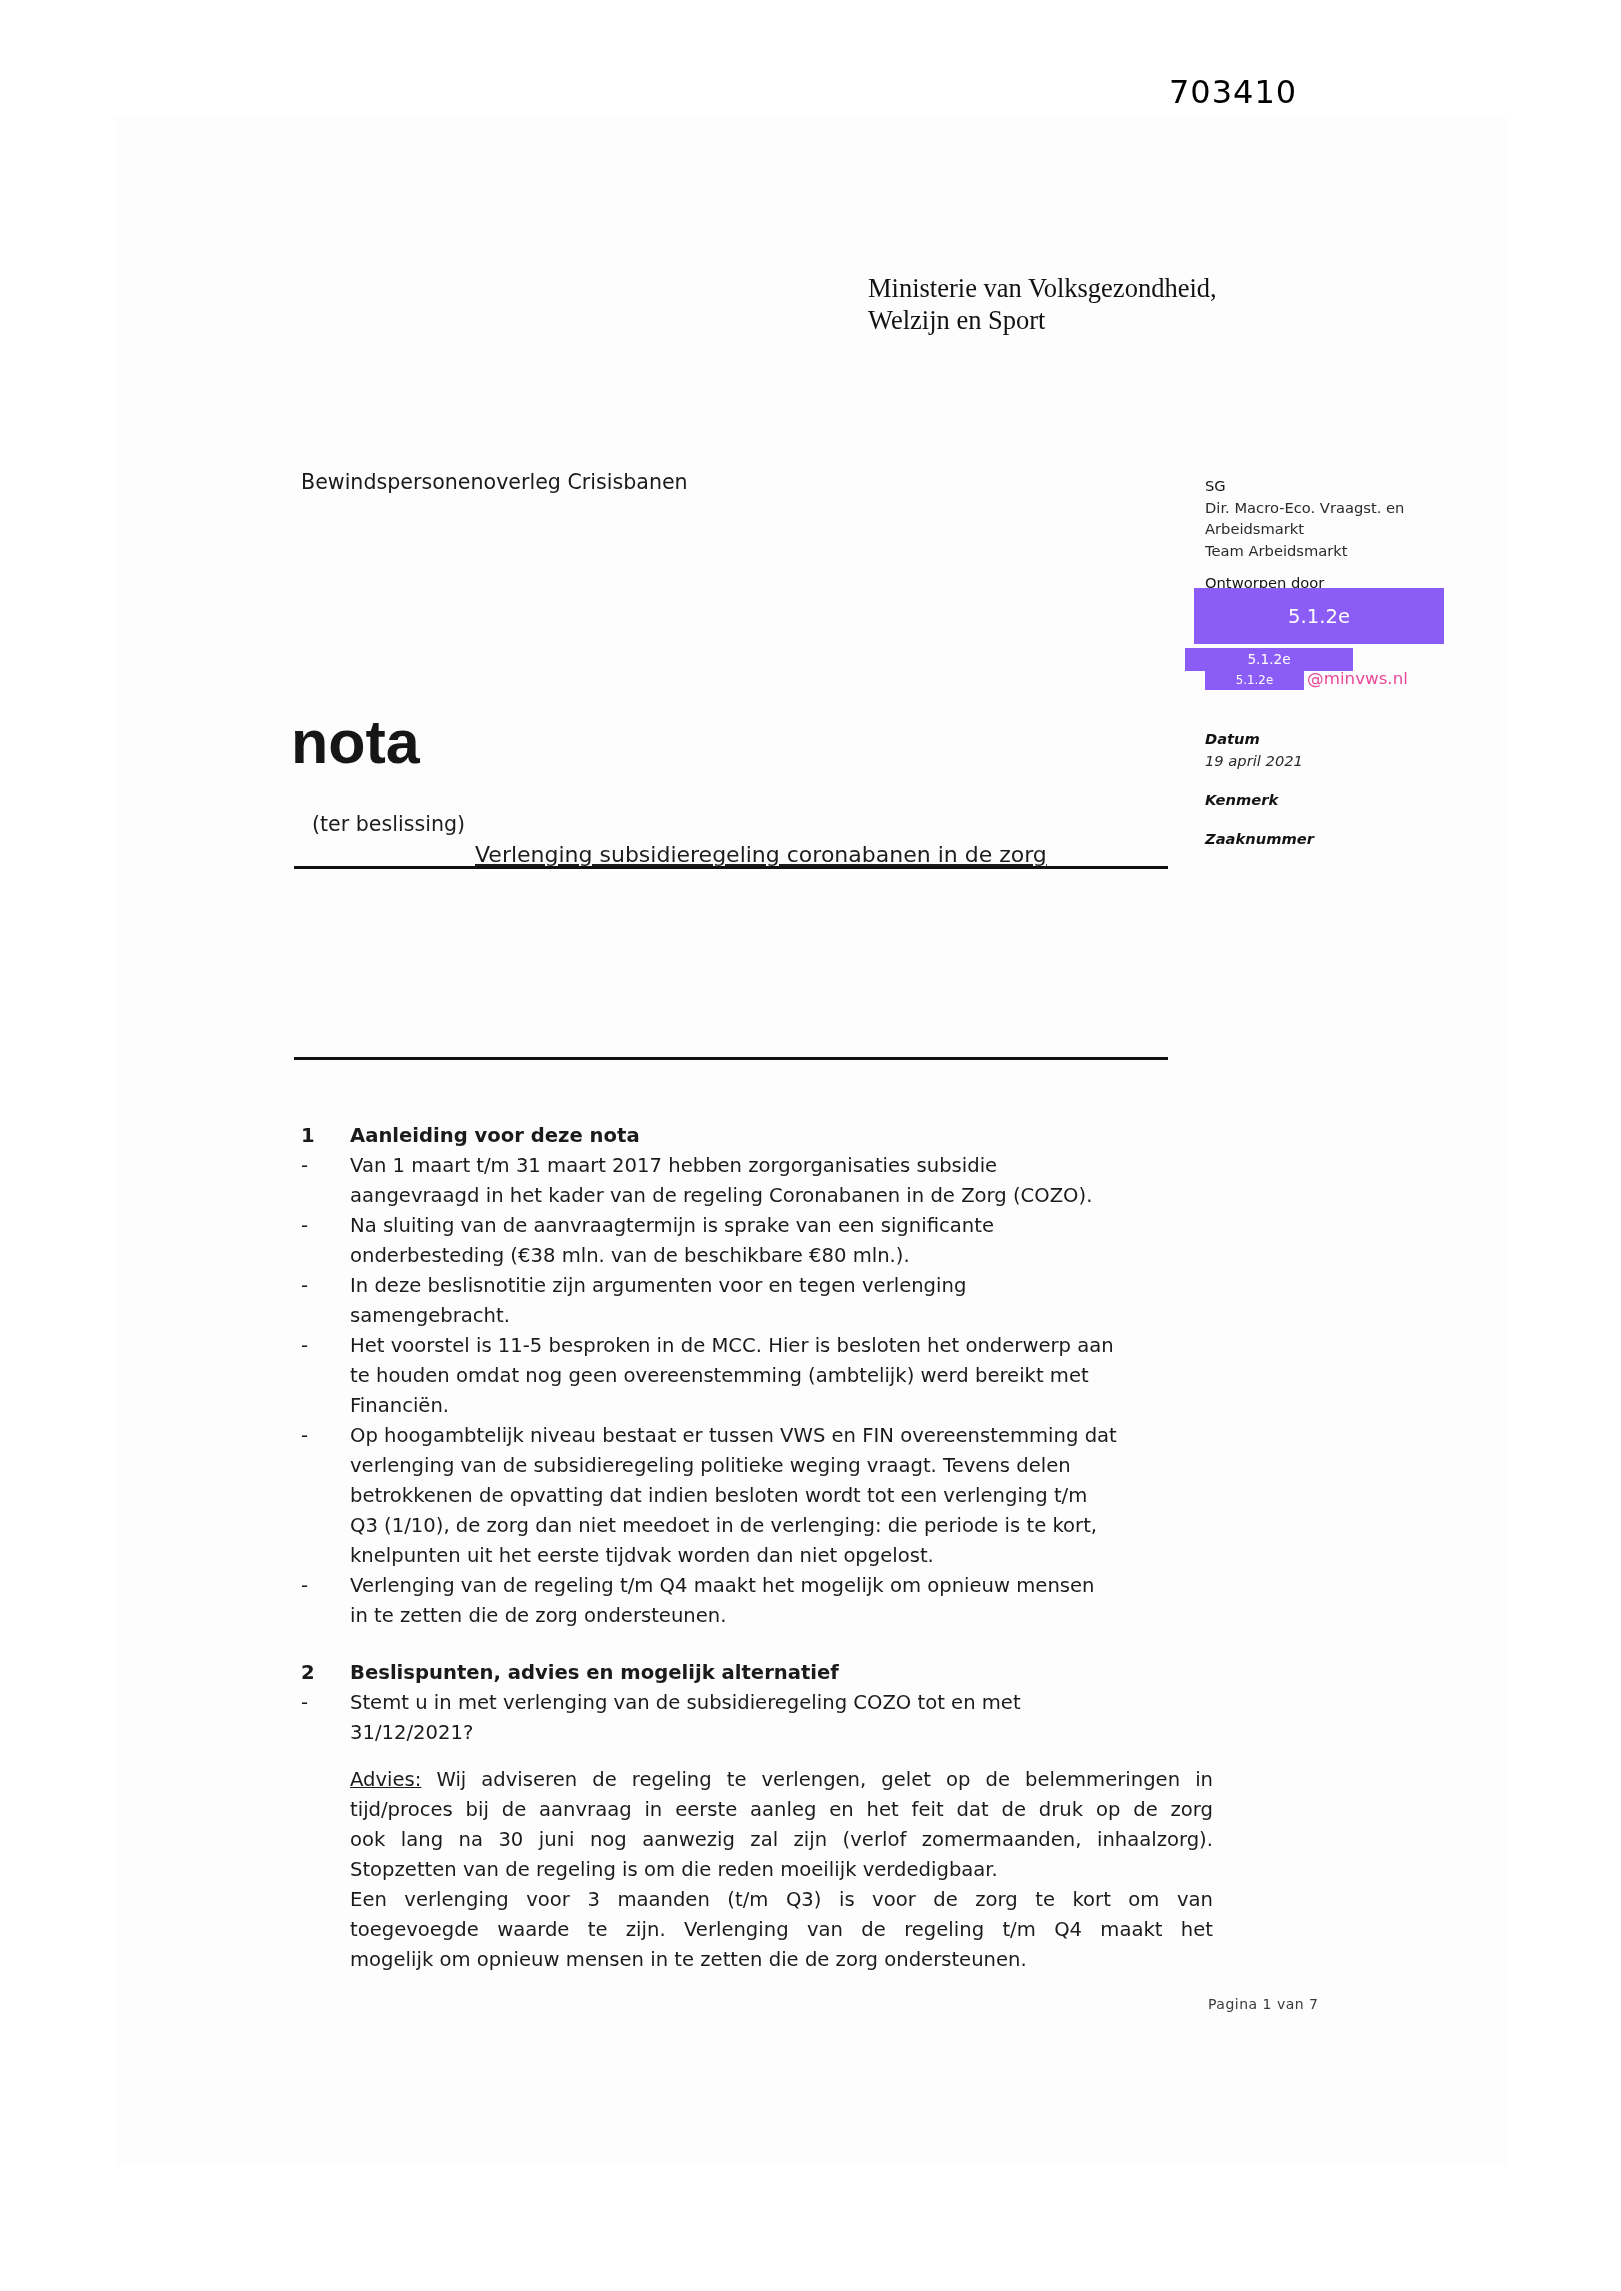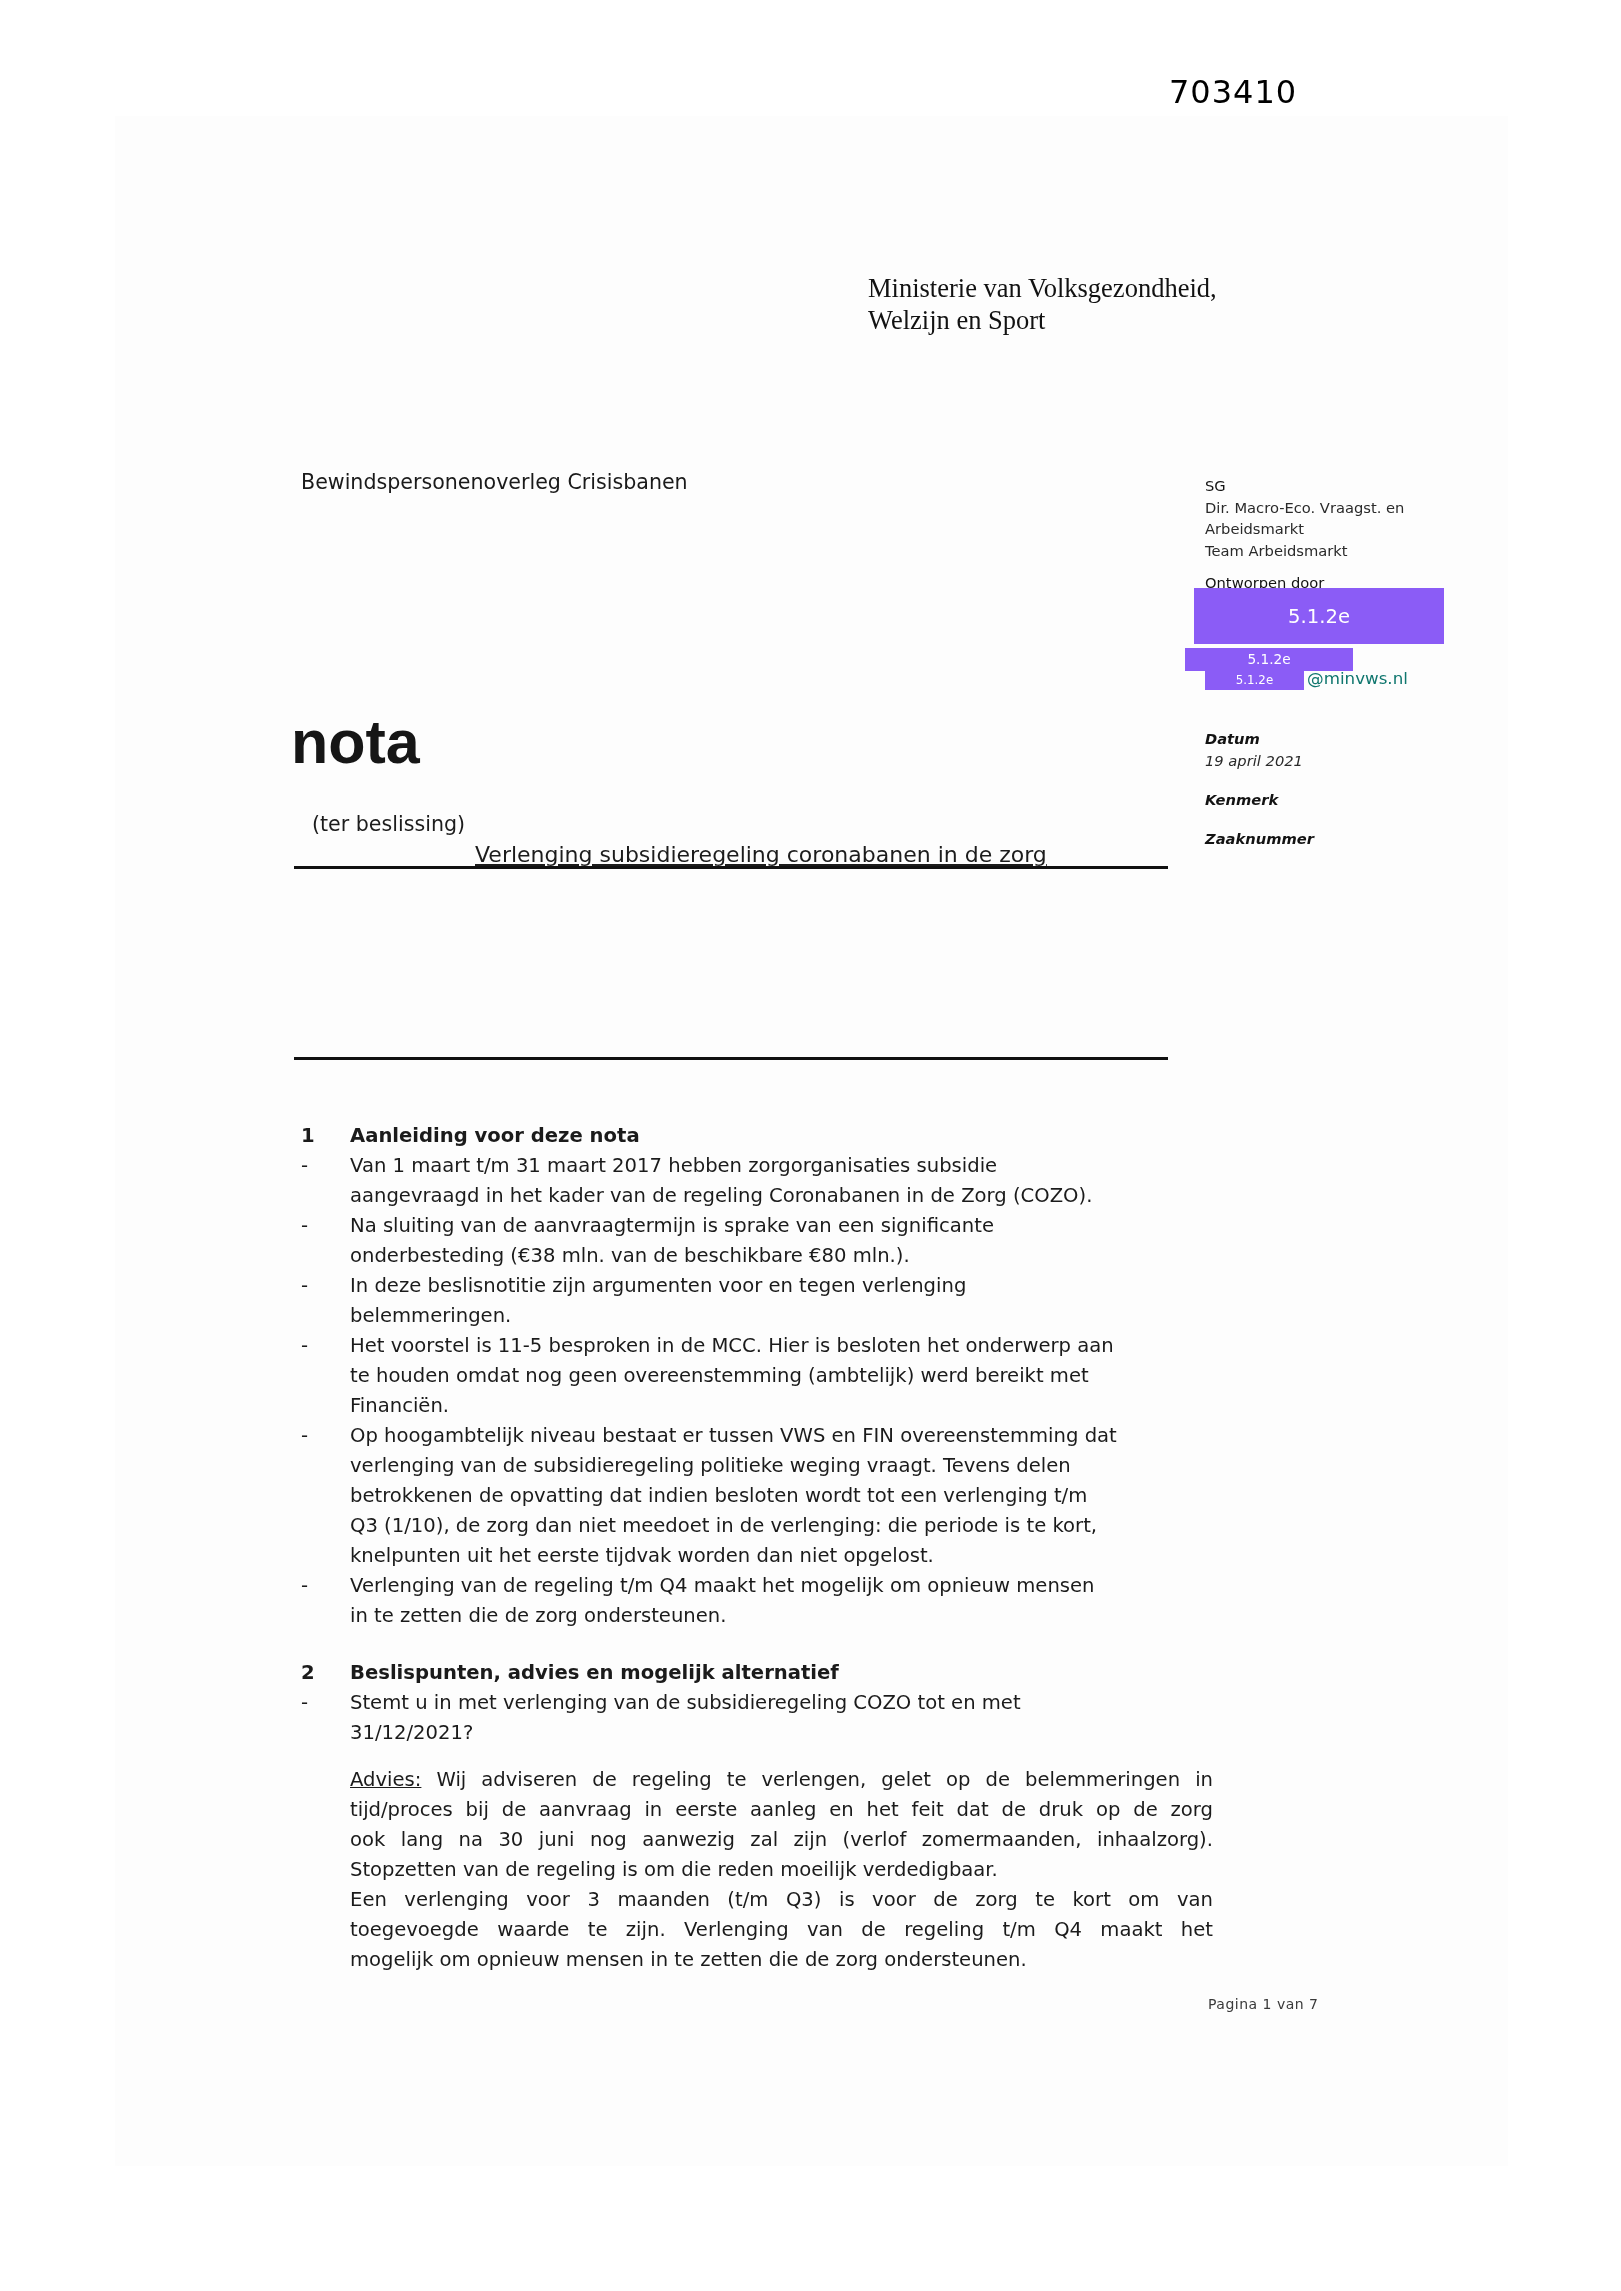--- a/index.html
+++ b/index.html
@@ -31,21 +31,21 @@
   .sb-bold{font-weight:normal;color:#131313;}
   .ontworpen{margin-top:10.8px;}
   .redaction{
     position:absolute;background:#8b5cf6;color:#ffffff;
     display:flex;align-items:center;justify-content:center;
   }
   .red-large{left:1194px;top:588px;width:250px;height:56px;font-size:19.6px;}
   .red-medium{left:1185px;top:648px;width:168px;height:22.5px;font-size:13.7px;}
   .red-small{left:1205px;top:670px;width:99px;height:19.6px;font-size:11.8px;}
   .email{
-    position:absolute;left:1307px;top:668px;font-size:16.7px;color:#0f766e;text-align:right;
+    position:absolute;left:1307px;top:668px;font-size:16.7px;color:#ec4899;text-align:right;
   }
   .meta{
     position:absolute;left:1205px;top:728px;font-size:14.7px;line-height:21.6px;color:#2a2a2a;font-style:italic;
   }
   .meta .mlabel{font-weight:bold;color:#131313;}
   .meta .gap{margin-top:17.6px;}
   .nota-title{
     position:absolute;left:291px;top:707px;font-size:61px;font-weight:700;
     color:#161616;font-family:"Liberation Sans","DejaVu Sans",sans-serif;
   }
@@ -133,21 +133,21 @@
     <span class="txt">
       <div class="hline">Na sluiting van de aanvraagtermijn is sprake van een significante</div>
       <div class="hline">onderbesteding (€38 mln. van de beschikbare €80 mln.).</div>
     </span>
   </div>
 
   <div class="row">
     <span class="gut">-</span>
     <span class="txt">
       <div class="hline">In deze beslisnotitie zijn argumenten voor en tegen verlenging</div>
-      <div class="hline">belemmeringen.</div>
+      <div class="hline">samengebracht.</div>
     </span>
   </div>
 
   <div class="row">
     <span class="gut">-</span>
     <span class="txt">
       <div class="hline">Het voorstel is 11-5 besproken in de MCC. Hier is besloten het onderwerp aan</div>
       <div class="hline">te houden omdat nog geen overeenstemming (ambtelijk) werd bereikt met</div>
       <div class="hline">Financiën.</div>
     </span>

